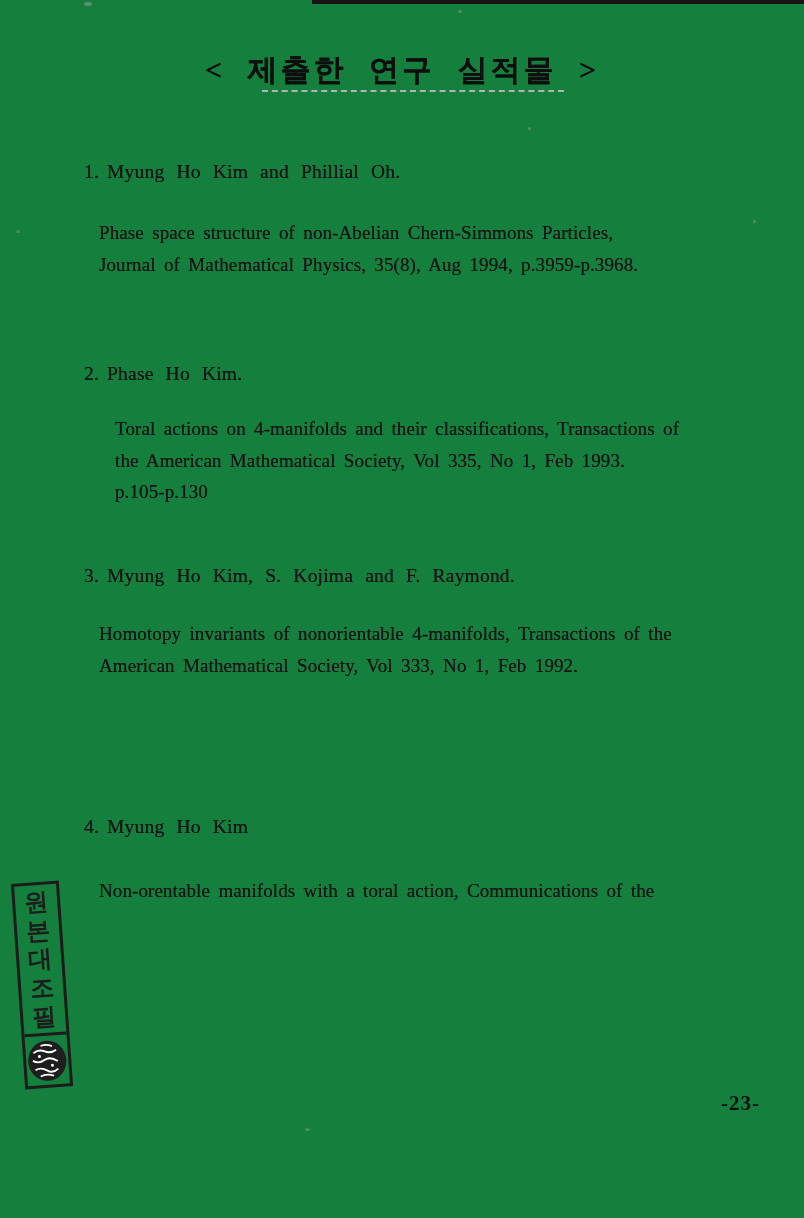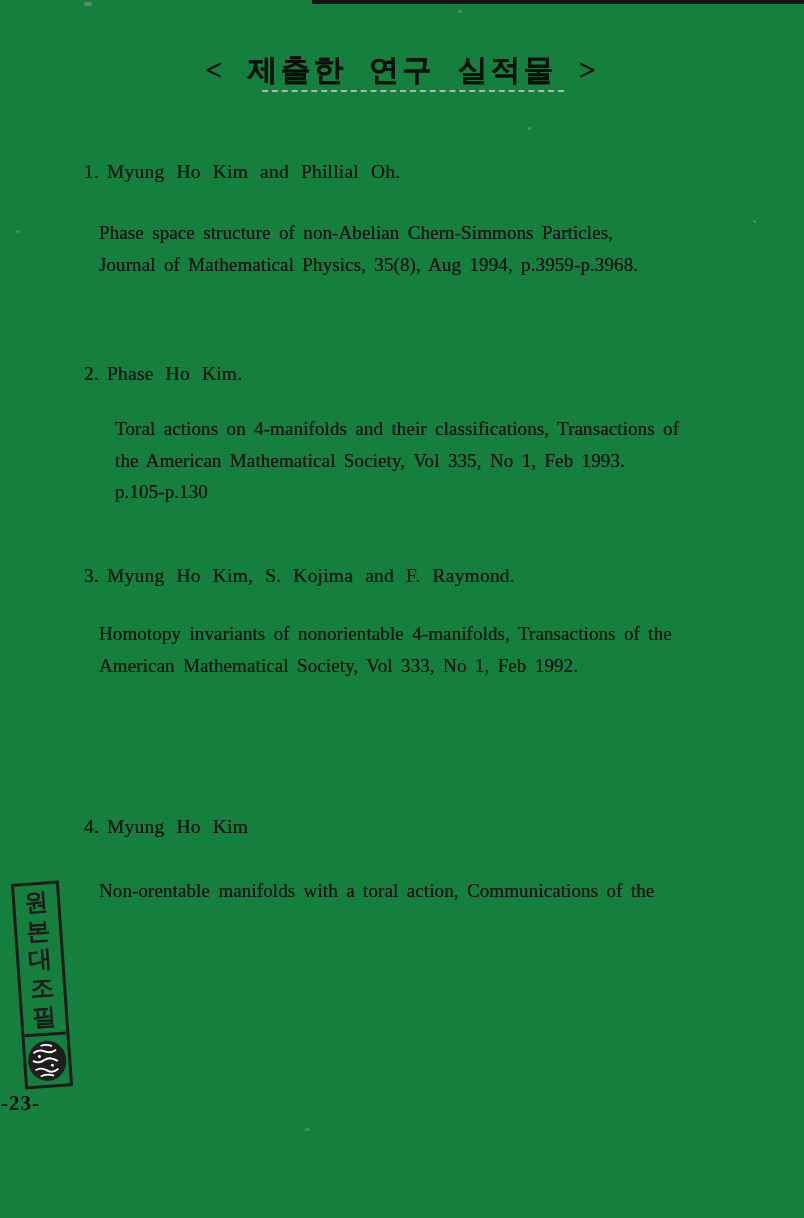--- a/index.html
+++ b/index.html
@@ -68,23 +68,23 @@
     letter-spacing: 0.1px;
     text-shadow: 0 0 0.5px #1a1a1a;
   }
   .e1 { top: 161px; } .e1 .entry-body { top: 56px; }
   .e2 { top: 363px; } .e2 .entry-body { top: 50px; margin-left: 16px; }
   .e3 { top: 565px; } .e3 .entry-body { top: 53px; }
   .e4 { top: 816px; } .e4 .entry-body { top: 51px; margin-top: 8px; }
 
   .page-number {
     position: absolute;
-    top: 1091px; left: 1px;
+    top: 1091px; left: 16px;
     width: 744px;
-    text-align: left;
+    text-align: right;
     font-size: 21px;
     font-weight: bold;
     letter-spacing: 1px;
     color: #0f0f0f;
   }
 
   
   .stamp {
     position: absolute;
     left: 18px; top: 882px;

